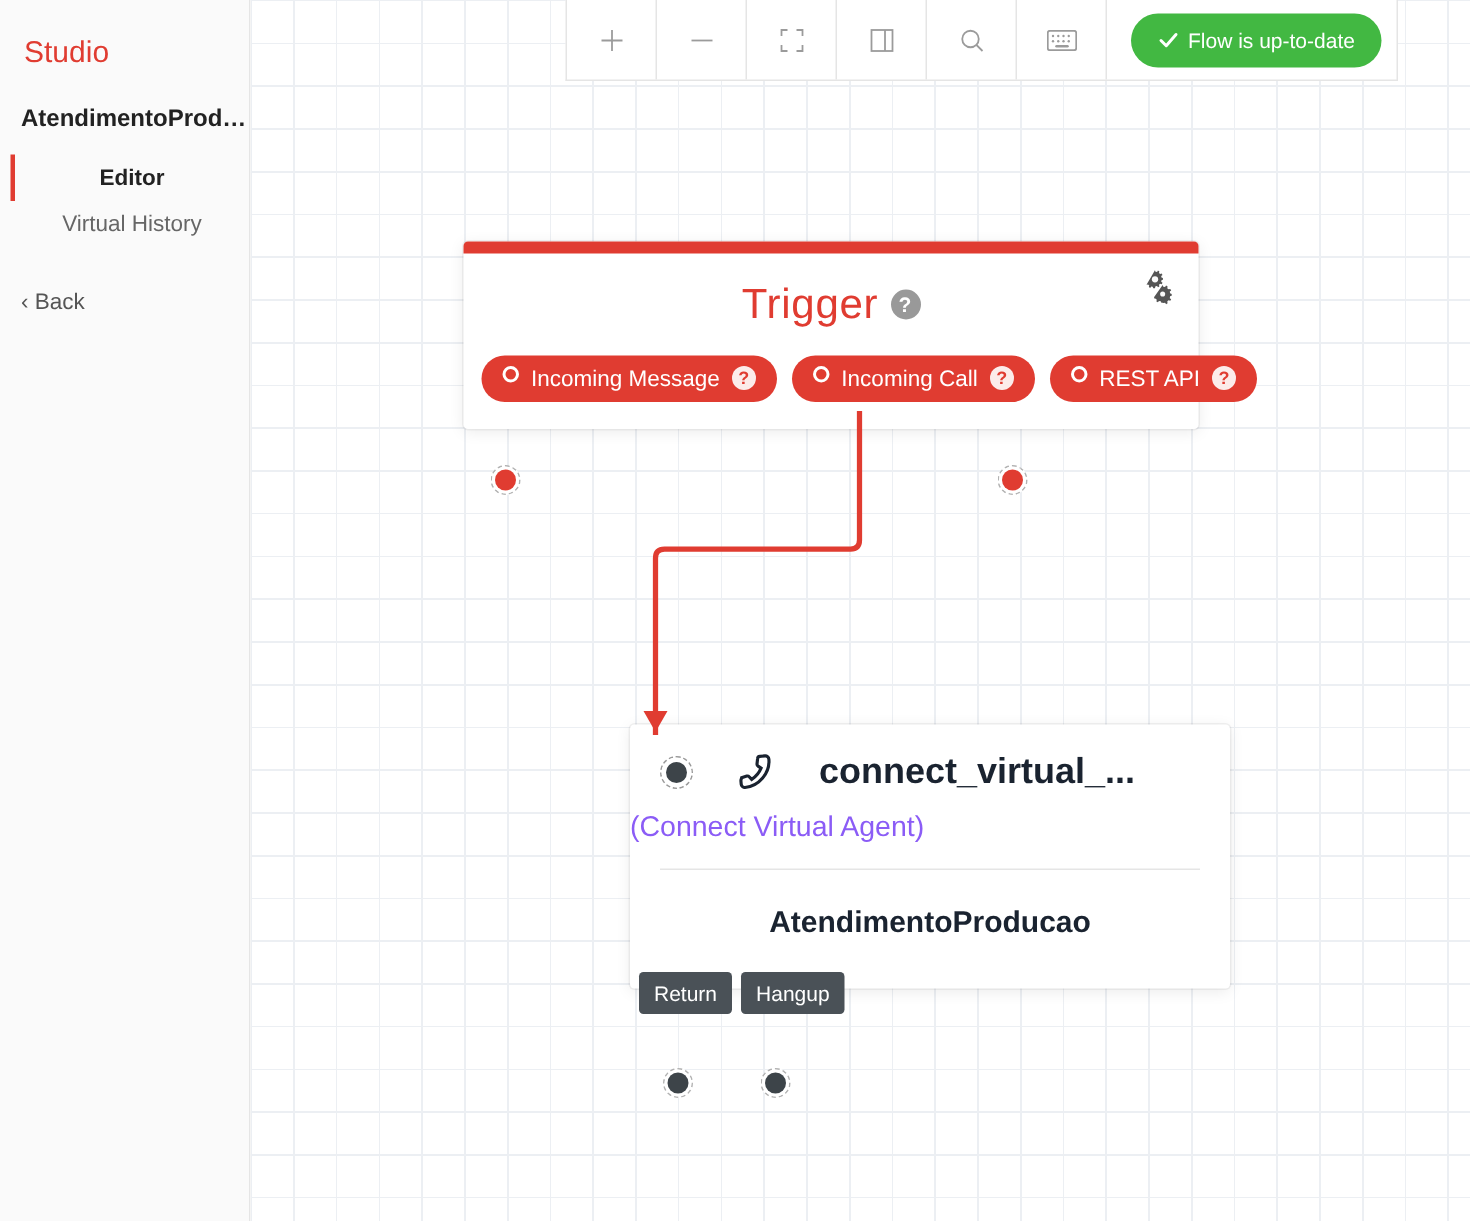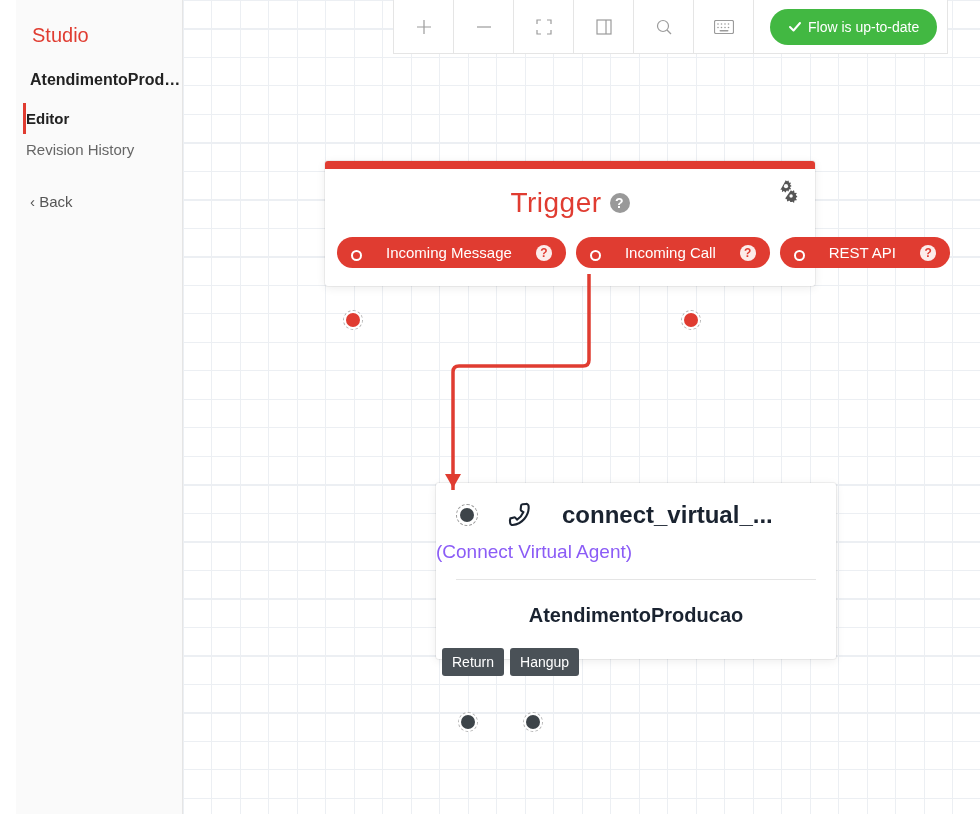--- a/index.html
+++ b/index.html
@@ -14,43 +14,43 @@
   .app {
     display: flex;
     height: 100%;
   }
   .sidebar {
     width: 167px;
     min-width: 167px;
     background: #fafafa;
     border-right: 1px solid #e5e5e5;
     padding: 16px 0 0 0;
-    margin-left: 16px;
   }
   .brand {
     color: #e03c31;
     font-size: 20px;
     font-weight: 500;
     padding: 8px 16px 24px 16px;
   }
   .flow-name {
     padding: 0 0 14px 14px;
     font-size: 16px;
     font-weight: 600;
     color: #222;
     overflow: hidden;
     text-overflow: ellipsis;
     white-space: nowrap;
   }
   .side-items { padding-left: 10px; }
   .side-item {
-    padding: 7px 0;
+    padding: 7px 10px;
     font-size: 15px;
     color: #666;
     cursor: pointer;
+    text-align: center;
   }
   .side-item.active {
     color: #222;
     font-weight: 600;
     border-left: 3px solid #e03c31;
     margin-left: -3px;
   }
   .back-link {
     padding: 28px 0 0 14px;
     font-size: 15px;
@@ -154,22 +154,22 @@
     gap: 10px;
     padding: 0 12px 18px 12px;
   }
   .pill {
     background: #e03c31;
     color: #fff;
     border-radius: 18px;
     padding: 7px 14px;
     font-size: 15px;
     display: flex;
-    align-items: flex-end;
-    gap: 24px;
+    align-items: flex-start;
+    gap: 8px;
     cursor: pointer;
     white-space: nowrap;
   }
   .pill .circle {
     width: 11px; height: 11px;
     border: 2px solid #fff;
     border-radius: 50%;
   }
   .pill .qmark {
     background: rgba(255,255,255,0.9);
@@ -287,21 +287,21 @@
 </style>
 </head>
 <body>
 
 <div class="app">
   <div class="sidebar">
     <div class="brand">Studio</div>
     <div class="flow-name">AtendimentoProducao</div>
     <div class="side-items">
       <div class="side-item active">Editor</div>
-      <div class="side-item">Revision History</div>
+      <div class="side-item">Virtual History</div>
     </div>
     <div class="back-link">
       <span>‹ </span><span>Back</span>
     </div>
   </div>
 
   <div class="canvas-wrap">
     <div class="canvas"></div>
 
     <div class="toolbar">

